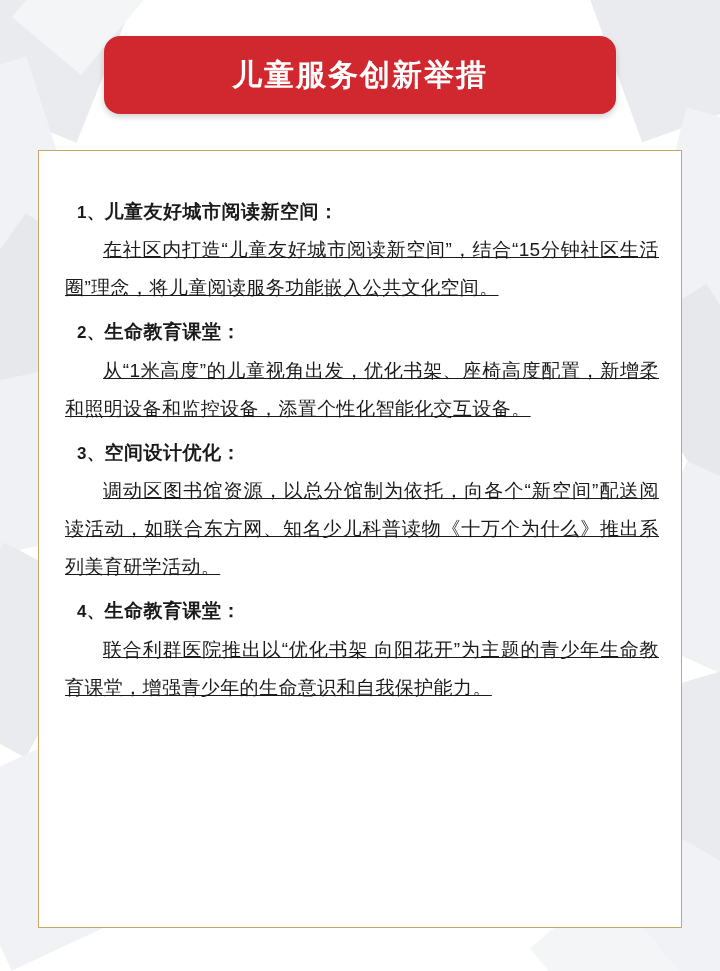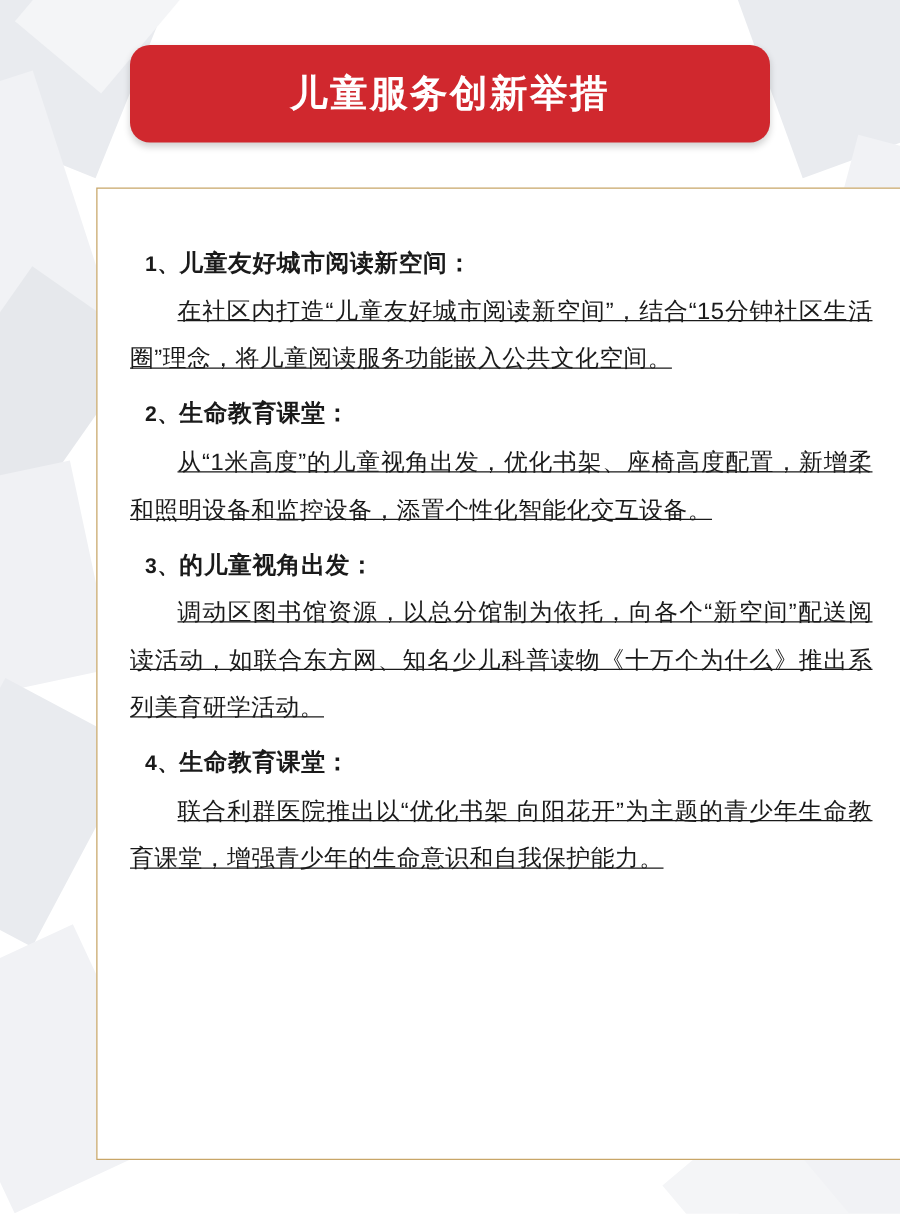--- a/index.html
+++ b/index.html
@@ -72,21 +72,20 @@
   .content-box {
     position: absolute;
     left: 38px;
     top: 150px;
     width: 644px;
     height: 778px;
     border: 1px solid #c8a668;
     background: #ffffff;
     box-sizing: border-box;
     padding: 46px 22px 20px 22px;
-    margin-left: 39px;
   }
 
   .section { margin-bottom: 2px; }
 
   .sec-heading {
     font-size: 19px;
     font-weight: bold;
     color: #1a1a1a;
     line-height: 1.6;
     margin: 0 0 4px 16px;
@@ -140,21 +139,21 @@
       <div class="sec-heading"><span class="sec-num">1、</span><span>儿童友好城市阅读新空间：</span></div>
       <div class="sec-body">在社区内打造“儿童友好城市阅读新空间”，结合“15分钟社区生活圈”理念，将儿童阅读服务功能嵌入公共文化空间。</div>
     </div>
 
     <div class="section">
       <div class="sec-heading"><span class="sec-num">2、</span><span>生命教育课堂：</span></div>
       <div class="sec-body">从“1米高度”的儿童视角出发，优化书架、座椅高度配置，新增柔和照明设备和监控设备，添置个性化智能化交互设备。</div>
     </div>
 
     <div class="section">
-      <div class="sec-heading"><span class="sec-num">3、</span><span>的儿童视角出发：</span></div>
+      <div class="sec-heading"><span class="sec-num">3、</span><span>空间设计优化：</span></div>
       <div class="sec-body">调动区图书馆资源，以总分馆制为依托，向各个“新空间”配送阅读活动，如联合东方网、知名少儿科普读物《十万个为什么》推出系列美育研学活动。</div>
     </div>
 
     <div class="section">
       <div class="sec-heading"><span class="sec-num">4、</span><span>生命教育课堂：</span></div>
       <div class="sec-body">联合利群医院推出以“优化书架 向阳花开”为主题的青少年生命教育课堂，增强青少年的生命意识和自我保护能力。</div>
     </div>
 
   </div>
 </div>

